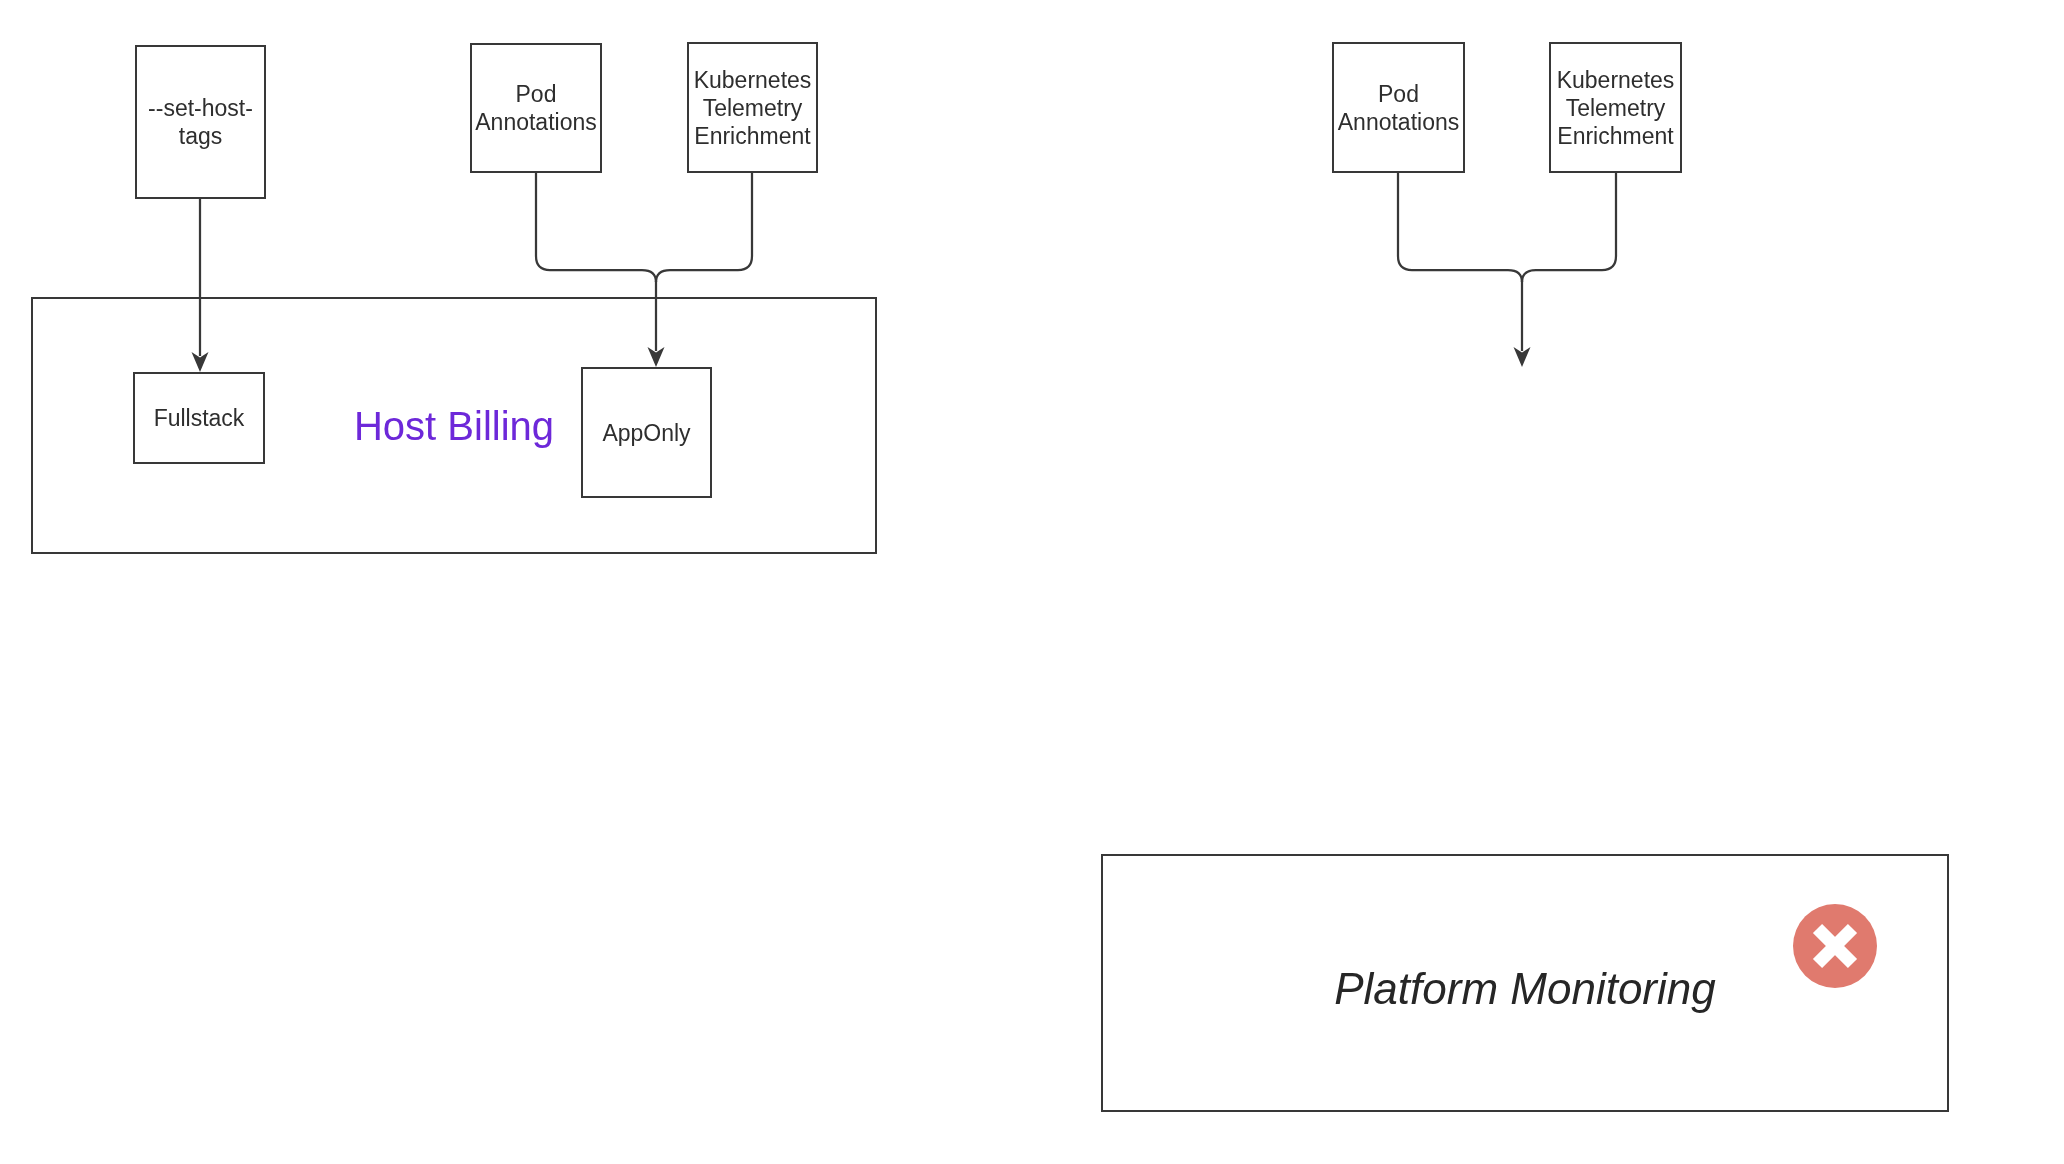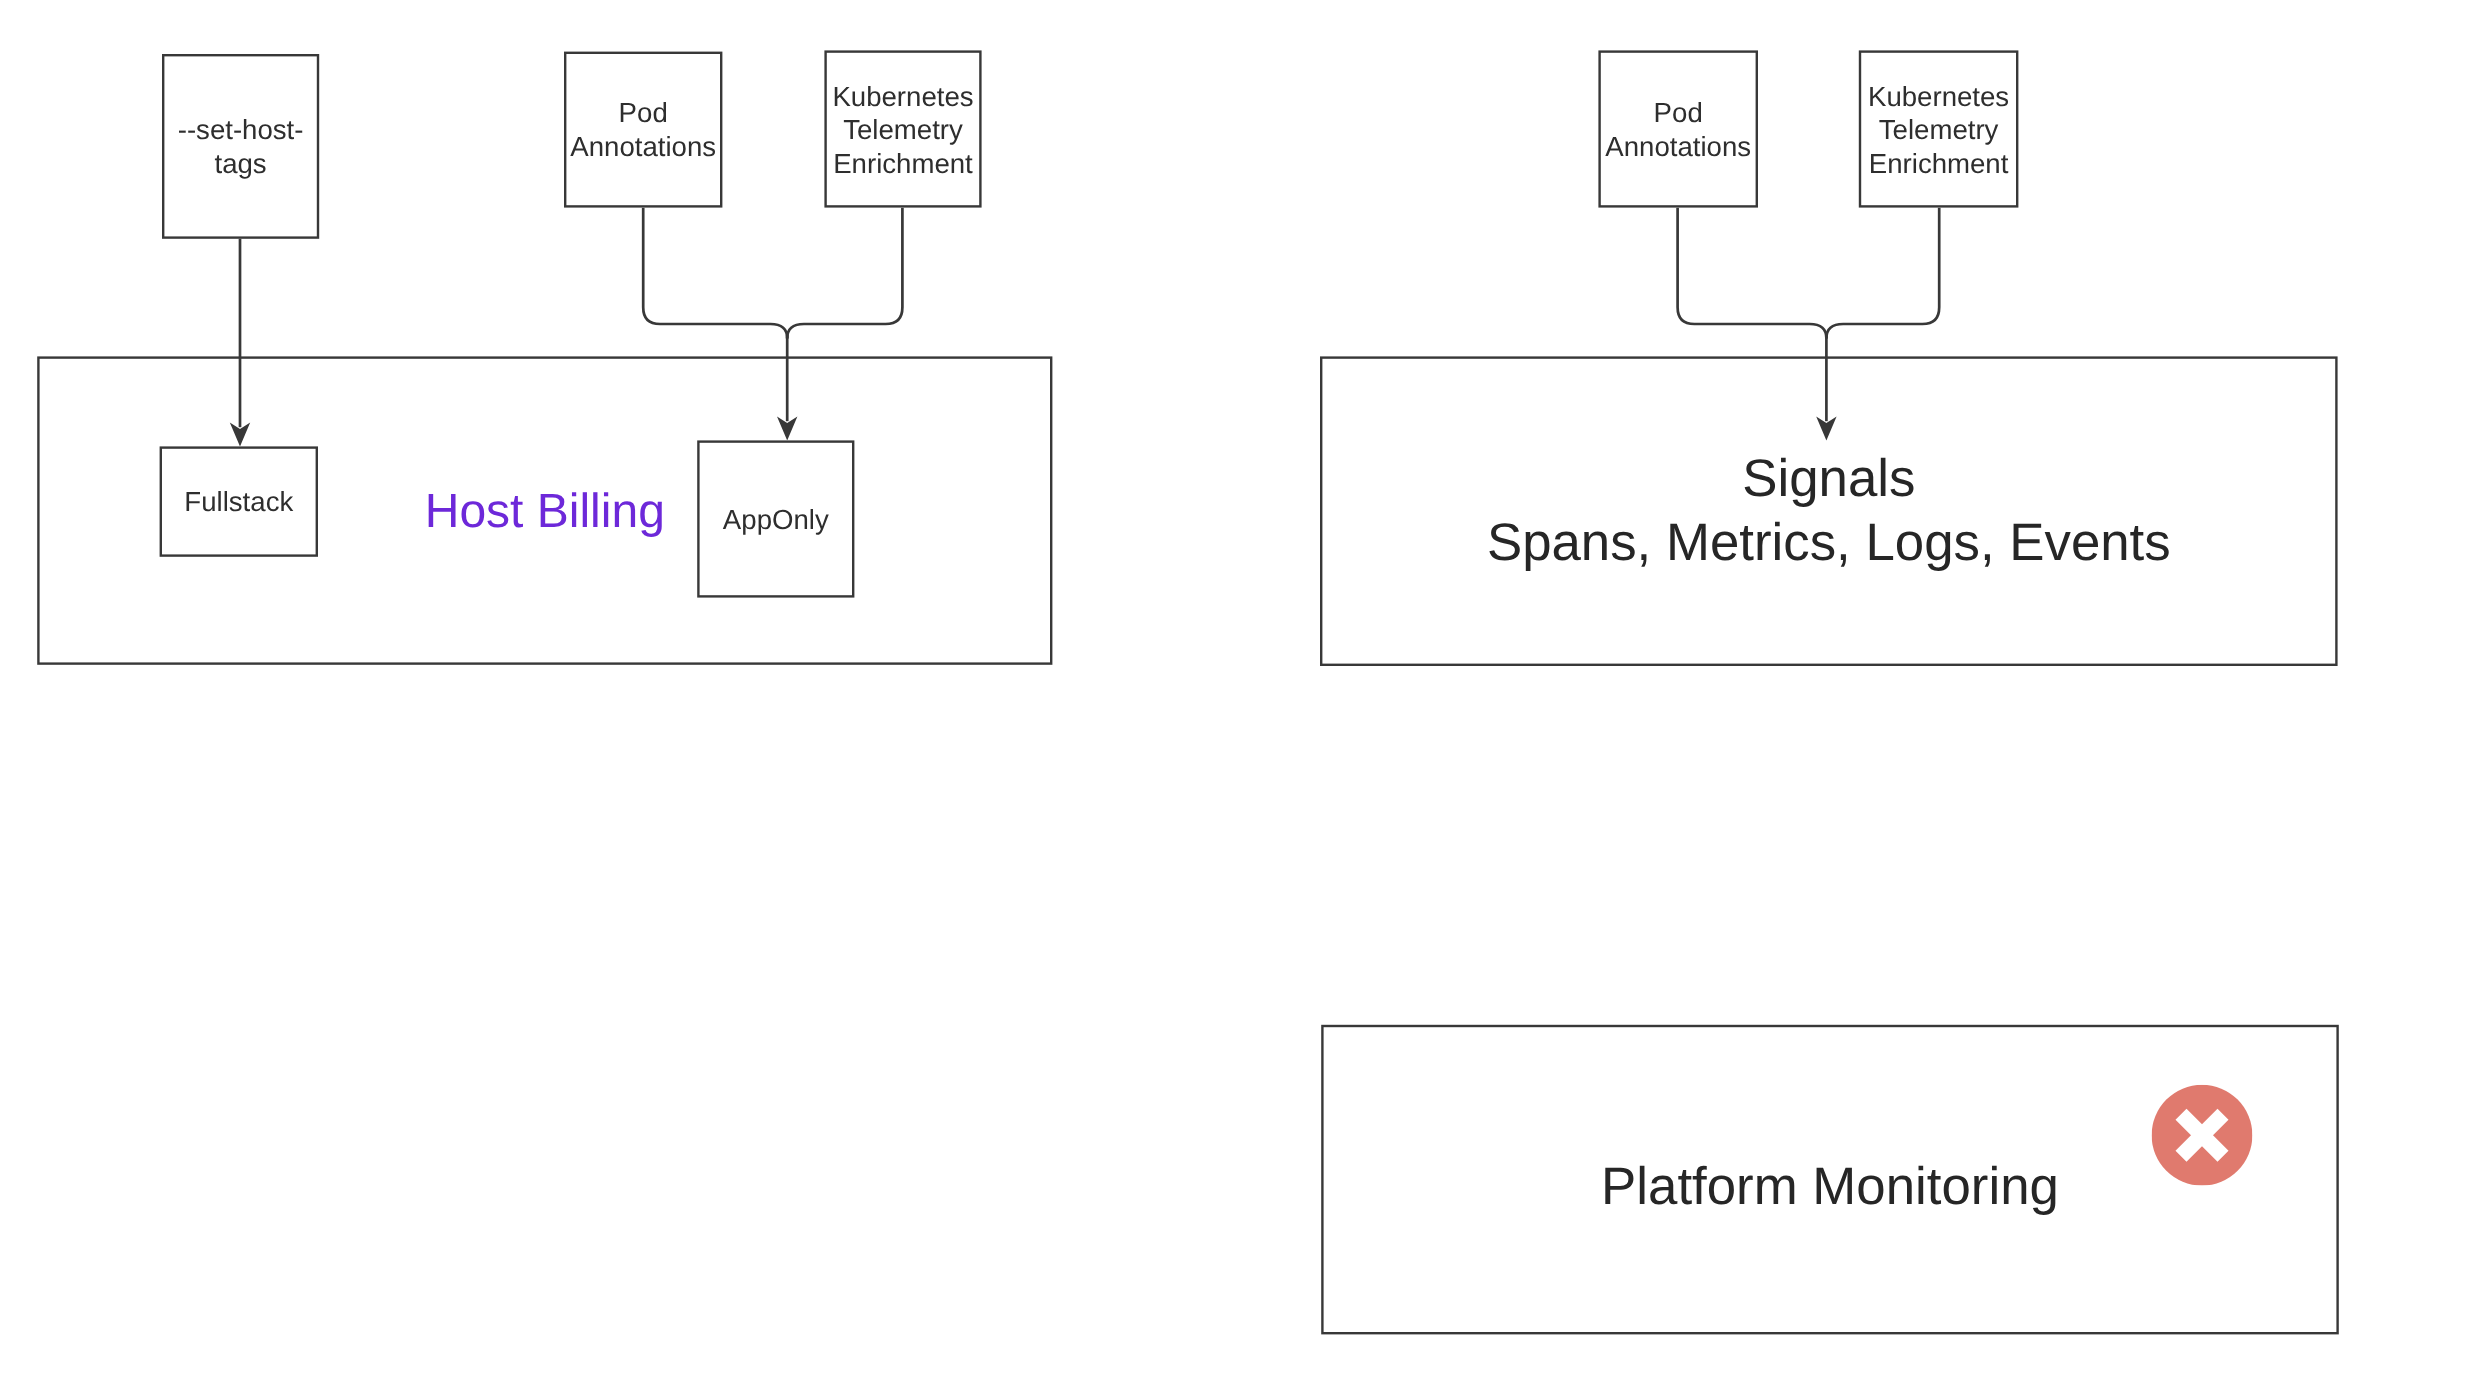--- a/index.html
+++ b/index.html
@@ -42,21 +42,21 @@
   #signals-container { left: 1100px; top: 297px; width: 848px; height: 258px;
                        flex-direction: column; }
   #pm-container      { left: 1101px; top: 854px; width: 848px; height: 258px; }
 
   
   #node-fullstack  { left: 133px; top: 372px; width: 132px; height: 92px; }
   #node-apponly    { left: 581px; top: 367px; width: 131px; height: 131px; }
 
   .big-title { font-size: 40px; line-height: 48px; color: #6d28d9; }
   #signals-title, #signals-subtitle, #pm-title { font-size: 44px; line-height: 54px; color: #262626; }
-  #pm-title { padding-top: 12px; }
+  #pm-title { padding-top: 12px; font-style: italic; }
 
   #pm-status-icon {
     position: absolute;
     left: 1793px; top: 904px;
     width: 84px; height: 84px;
   }
 </style>
 </head>
 <body>
 
@@ -110,24 +110,20 @@
   <div class="container" id="hb-container">
     <span class="big-title">Host Billing</span>
   </div>
   <div class="node" id="node-fullstack">
     <span class="node-label">Fullstack</span>
   </div>
   <div class="node" id="node-apponly">
     <span class="node-label">AppOnly</span>
   </div>
 
-  <div class="container" id="signals-container">
-    <span id="signals-title">Signals</span>
-    <span id="signals-subtitle">Spans, Metrics, Logs, Events</span>
-  </div>
 
   <div class="container" id="pm-container">
     <span id="pm-title">Platform Monitoring</span>
   </div>
 
   <svg id="pm-status-icon" viewBox="0 0 84 84" xmlns="http://www.w3.org/2000/svg">
     <circle cx="42" cy="42" r="42" fill="#e07a6e"></circle>
     <g stroke="#ffffff" stroke-width="13" stroke-linecap="butt">
       <line x1="24.5" y1="24.5" x2="59.5" y2="59.5"></line>
       <line x1="59.5" y1="24.5" x2="24.5" y2="59.5"></line>

